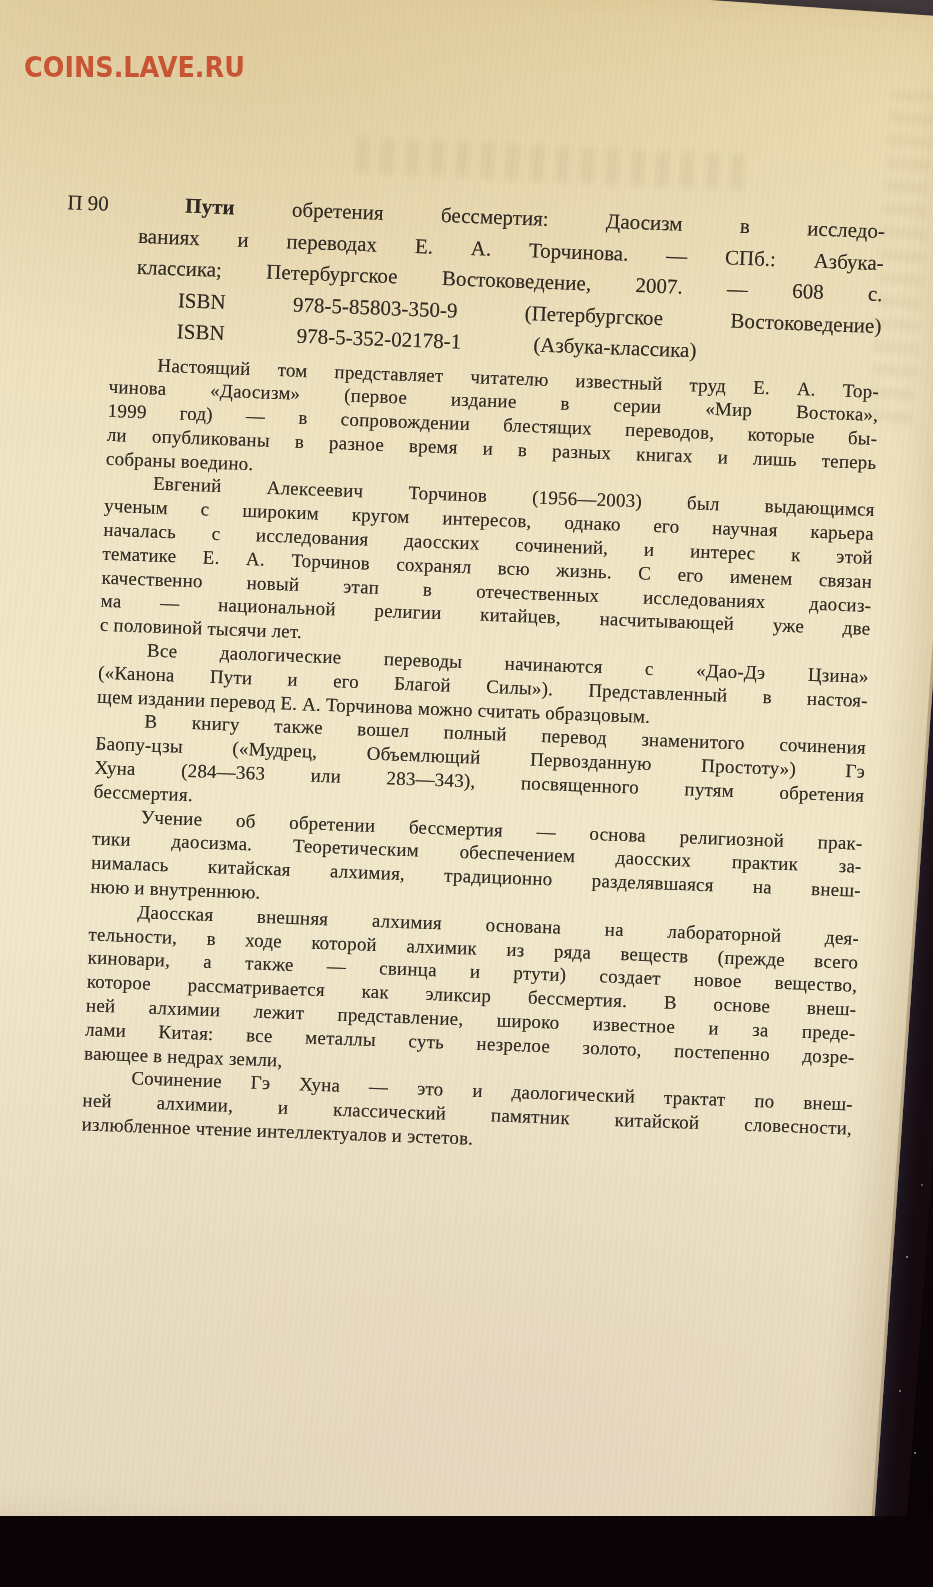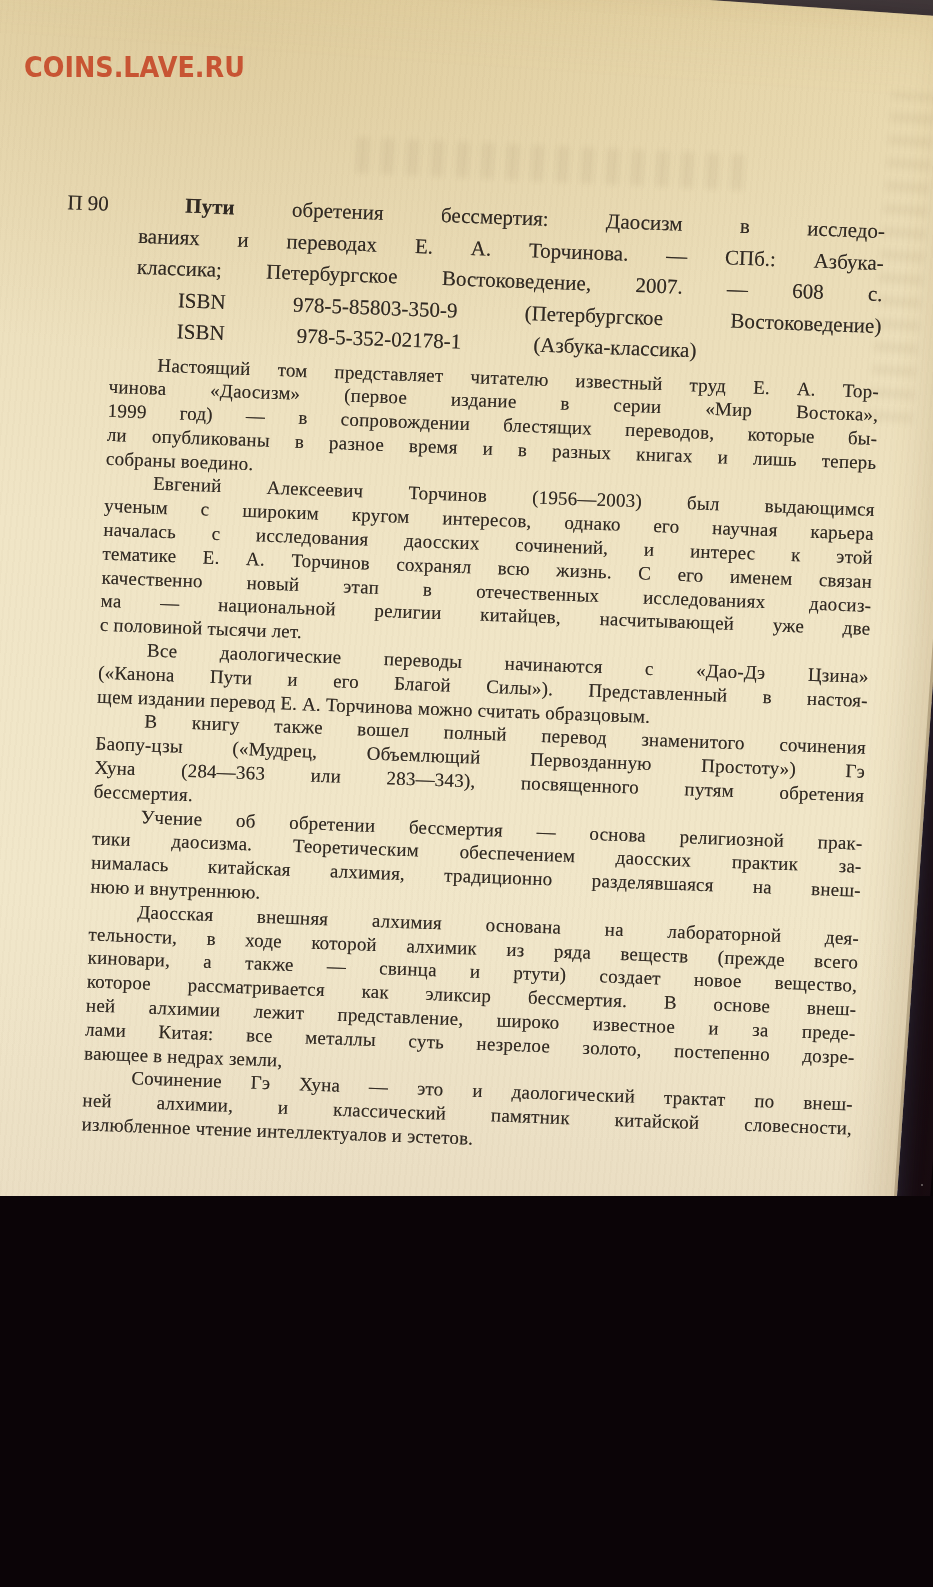--- a/index.html
+++ b/index.html
@@ -1,17 +1,17 @@
 <!DOCTYPE html>
 <html><head>
 <meta charset="utf-8">
 <style>
   html,body{margin:0;padding:0;background:#0b0407;}
   .scene{
-    position:relative;width:933px;height:1196px;overflow:hidden;
+    position:relative;width:933px;height:1516px;overflow:hidden;
     background:linear-gradient(168deg,#544b4c 0%,#483f41 9%,#372c30 26%,#241419 52%,#150a0f 76%,#0b0407 100%);
     font-family:"Liberation Serif","DejaVu Serif",serif;
   }
   
   .under-page{
     position:absolute;left:-105px;top:-40px;width:1122px;height:1590px;
     transform:rotate(4.15deg);transform-origin:top left;
     background:linear-gradient(100deg,#2a161d 0%,#3b2028 55%,#1a0c12 100%);
   }
   

